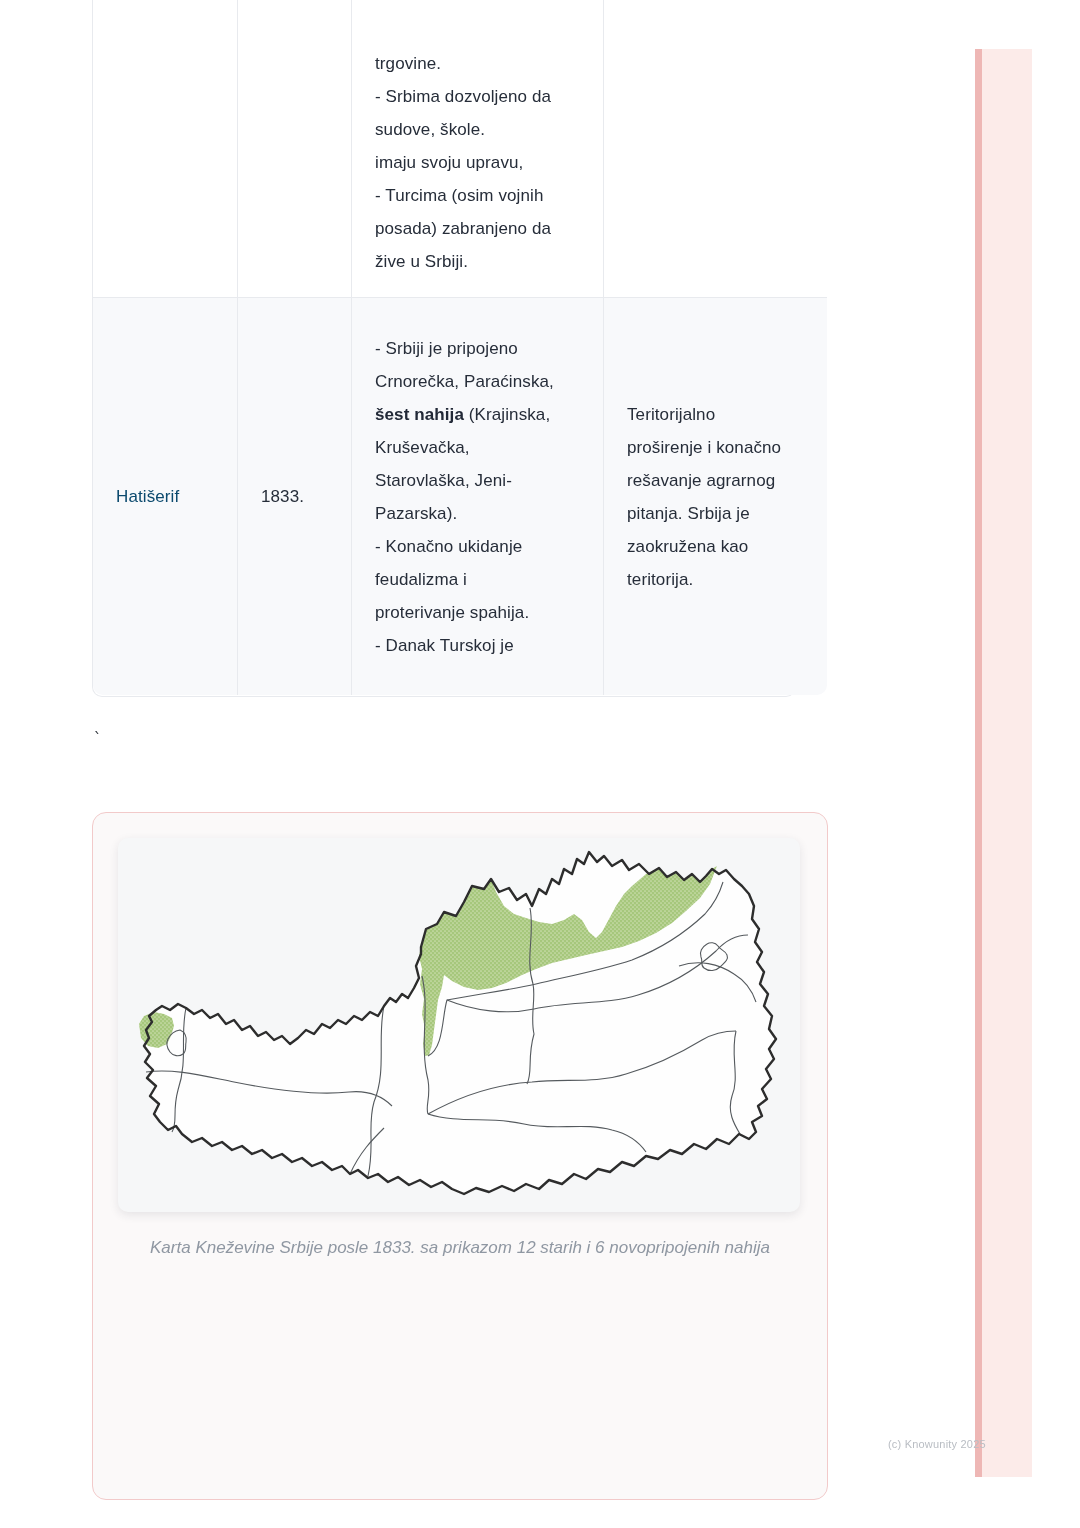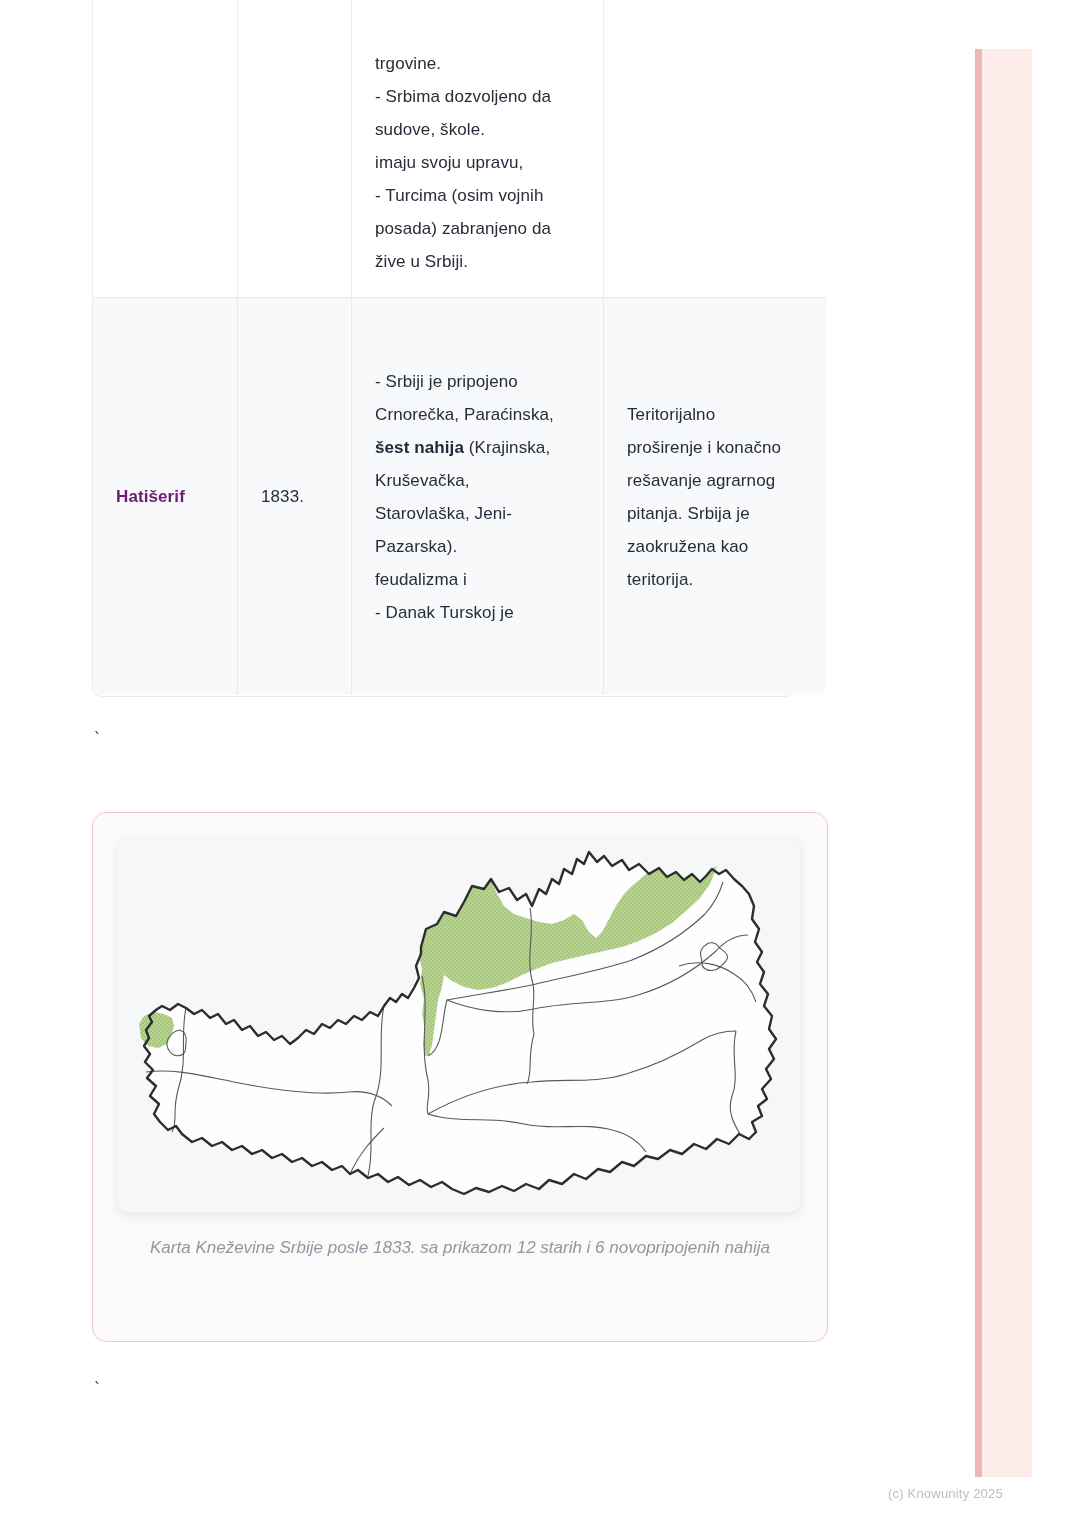--- a/index.html
+++ b/index.html
@@ -19,30 +19,30 @@
   .cell { box-sizing:border-box; border-right:1px solid #e8eaee;
           font-size:17px; line-height:33px; letter-spacing:0.1px; }
   .cell.last { border-right:none; }
   .row1 { border-bottom:1px solid #e8eaee; background:#ffffff; }
   .row2 { background:#f8f9fb; display:flex; flex-direction:column; justify-content:center; }
   .r2c1 { border-radius:0 0 0 10px; }
   .r2c4 { border-radius:0 0 10px 0; }
   .desc-r1 { padding:47px 20px 0 23px; }
   .pad-l { padding-left:23px; padding-right:20px; }
   .b { font-weight:bold; color:#222937; }
-  .term { font-weight:bold; color:#701a75; }
+  .term { font-weight:normal; color:#0c4a6e; }
   .ln { white-space:nowrap; }
 
   
   .tick { position:absolute; font-size:15px; line-height:15px; color:#30353c;
           font-family:"DejaVu Sans Mono", monospace; }
 
   
   .figure-card {
-    position:absolute; left:92px; top:812px; width:736px; height:530px;
+    position:absolute; left:92px; top:812px; width:736px; height:688px;
     border:1.5px solid #f2caca; border-radius:14px; background:#fbf9f9; box-sizing:border-box;
   }
   .map-card {
     position:absolute; left:25px; top:25px; width:682px; height:374px;
     background:#f6f7f8; border-radius:10px; box-shadow:0 3px 10px rgba(40,40,60,0.10);
     overflow:hidden;
   }
   .caption {
     position:absolute; left:0; right:0; top:420px; text-align:center;
     font-style:italic; font-size:17px; line-height:29px; color:#8f97a2;
@@ -50,21 +50,21 @@
   .caption-inner { max-width:672px; margin:0 auto; }
 
   
   .margin-bar { position:absolute; left:975px; top:49px; width:57px; height:1428px; }
   .margin-bar .bar-line { position:absolute; left:0; top:0; width:7px; height:100%; background:#eeb7b5; }
   .margin-bar .bar-fill { position:absolute; left:7px; top:0; width:50px; height:100%; background:#fcebe9; }
 
   
   .copyright {
     position:absolute; left:888px; top:1438px; z-index:5;
-    font-size:13px; color:#b9bdc3; letter-spacing:0.2px;margin-top:48px;
+    font-size:11px; color:#b9bdc3; letter-spacing:0.2px;
   }
 </style>
 </head>
 <body>
 
 <div class="page">
 
   <div class="doc-table">
 
     <div class="cell row1"></div>
@@ -86,21 +86,23 @@
     <div class="cell row2 pad-l">
       <div>1833.</div>
     </div>
     <div class="cell row2 pad-l">
       <div class="ln">- Srbiji je pripojeno</div>
       <div class="ln">Crnorečka, Paraćinska,</div>
       <div class="ln"><span class="b">šest nahija</span><span> (Krajinska,</span></div>
       <div class="ln">Kruševačka,</div>
       <div class="ln">Starovlaška, Jeni-</div>
       <div class="ln">Pazarska).</div>
+      <div class="ln">- Konačno ukidanje</div>
       <div class="ln">feudalizma i</div>
+      <div class="ln">proterivanje spahija.</div>
       <div class="ln">- Danak Turskoj je</div>
     </div>
     <div class="cell row2 pad-l last r2c4">
       <div class="ln">Teritorijalno</div>
       <div class="ln">proširenje i konačno</div>
       <div class="ln">rešavanje agrarnog</div>
       <div class="ln">pitanja. Srbija je</div>
       <div class="ln">zaokružena kao</div>
       <div class="ln">teritorija.</div>
     </div>

